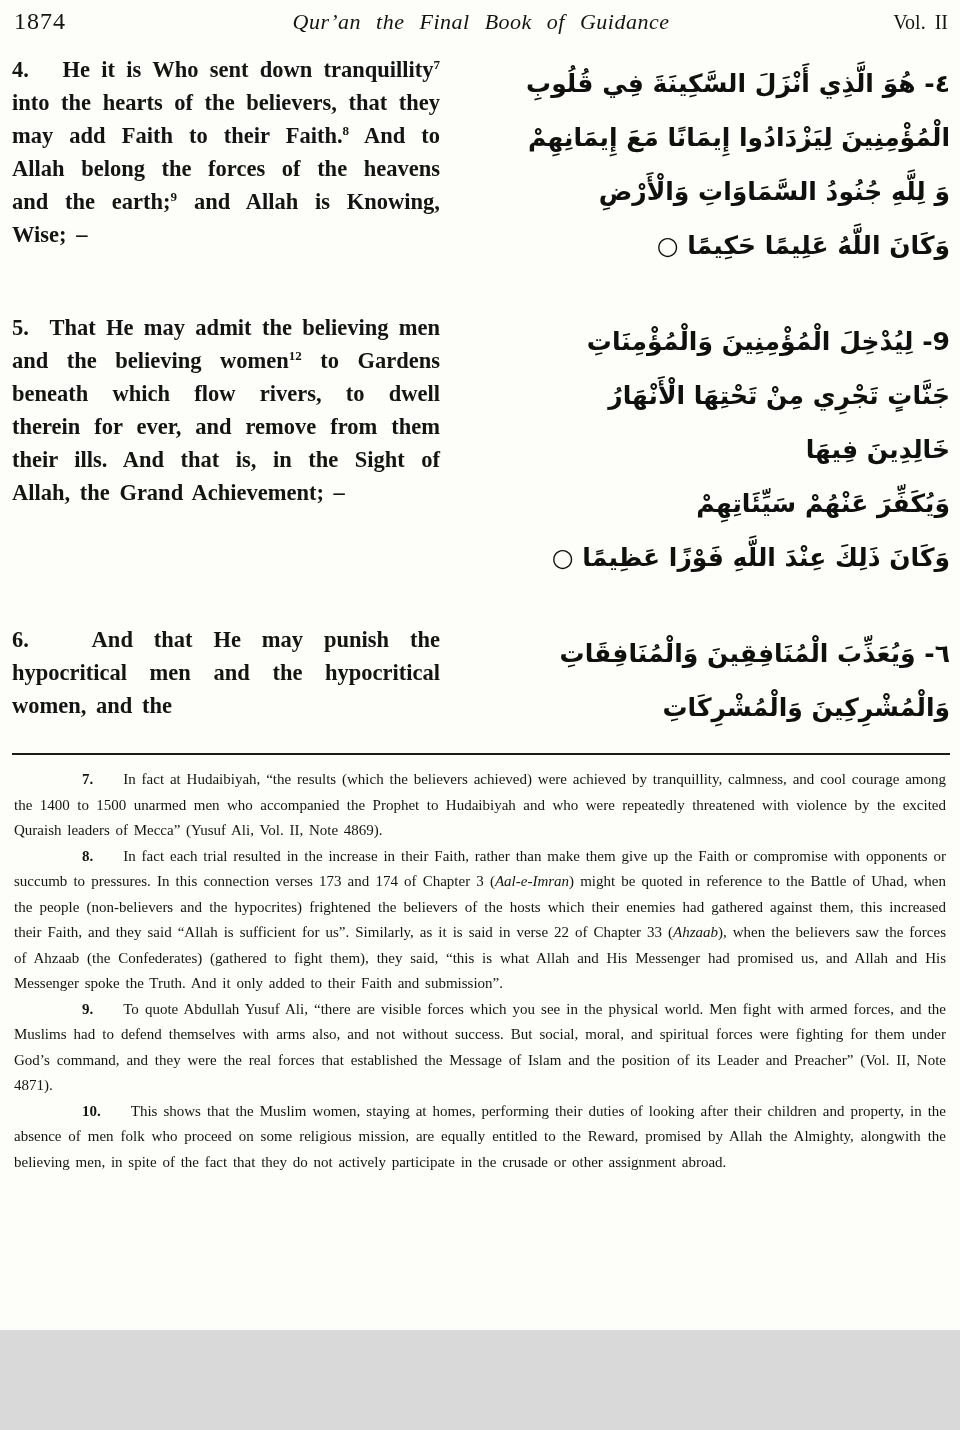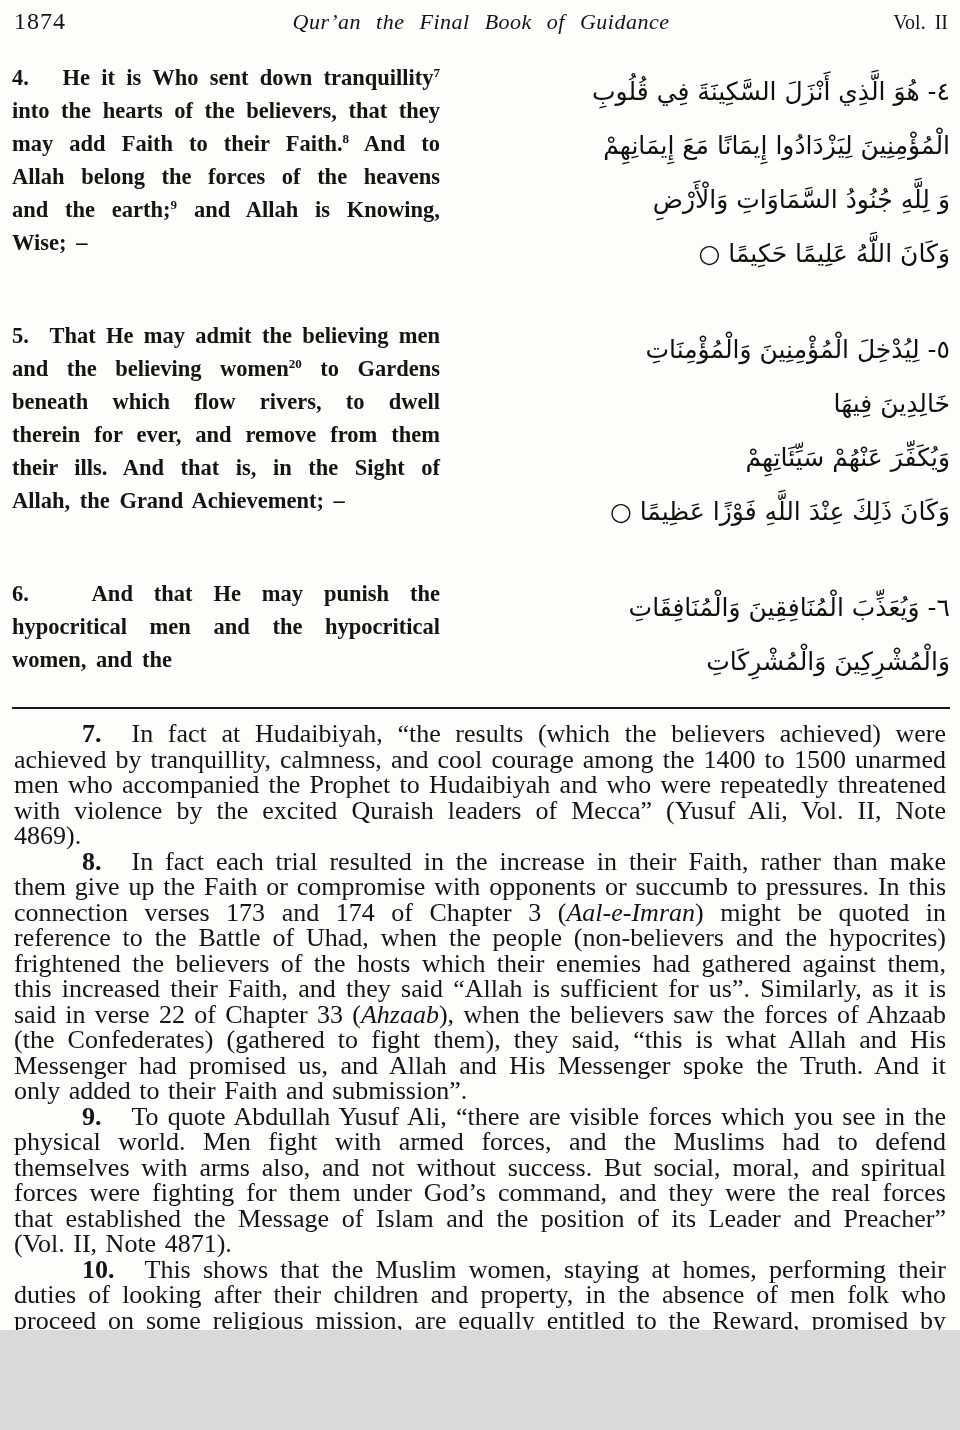--- a/index.html
+++ b/index.html
@@ -14,43 +14,43 @@
     color: #141414;
     overflow: hidden;
   }
   
   .page-header { display: flex; align-items: baseline; padding: 2px 2px 0; }
   .pg-num { width: 150px; font-size: 24px; letter-spacing: 1px; }
   .pg-title { flex: 1; text-align: center; font-style: italic; font-size: 22px; word-spacing: 9px; letter-spacing: 0.5px; }
   .pg-vol { width: 150px; text-align: right; font-size: 20px; word-spacing: 4px; }
 
   
-  .verses { margin-top: 26px; }
+  .verses { margin-top: 18px; }
   .verse-row { display: flex; gap: 22px; margin-bottom: 38px; align-items: flex-start; }
   .verse-row:last-child { margin-bottom: 18px; }
   .english {
     flex: 0 0 auto; width: 428px;
     font-weight: bold; font-size: 22.5px; line-height: 33px;
     text-align: justify; word-spacing: 4px;
   }
   .english sup { font-size: 13px; line-height: 0; }
   .arabic {
     flex: 1; direction: rtl; text-align: right;
     font-family: "DejaVu Sans", sans-serif;
-    font-weight: normal; font-size: 25px; line-height: 54px;
+    font-weight: bold; font-size: 25px; line-height: 54px;
     padding-top: 4px; color: #101010;
   }
   .ar-line { white-space: nowrap; }
 
   
   .fn-rule { border: none; border-top: 2.5px solid #1b1b1b; margin: 0 0 12px 0; }
 
   
   .footnotes {
-    font-size: 26px; line-height: 25.5px;
+    font-size: 15px; line-height: 25.5px;
     text-align: justify; word-spacing: 2px; padding: 0 4px 0 2px;
   }
   .footnote { margin: 0; text-indent: 68px; }
   .fn-num { font-weight: bold; margin-right: 30px; }
   .footnote i { font-style: italic; }
 </style>
 </head>
 <body>
 
 <div class="page">
@@ -67,23 +67,24 @@
       <div class="english"><span>4.&nbsp;&nbsp;&nbsp;He it is Who sent down tranquillity</span><sup>7</sup><span> into the hearts of the believers, that they may add Faith to their Faith.</span><sup>8</sup><span> And to Allah belong the forces of the heavens and the earth;</span><sup>9</sup><span> and Allah is Knowing, Wise; –</span></div>
       <div class="arabic" dir="rtl">
           <div class="ar-line">٤- هُوَ الَّذِي أَنْزَلَ السَّكِينَةَ فِي قُلُوبِ</div>
           <div class="ar-line">الْمُؤْمِنِينَ لِيَزْدَادُوا إِيمَانًا مَعَ إِيمَانِهِمْ</div>
           <div class="ar-line">وَ لِلَّهِ جُنُودُ السَّمَاوَاتِ وَالْأَرْضِ</div>
           <div class="ar-line">وَكَانَ اللَّهُ عَلِيمًا حَكِيمًا ○</div>
         </div>
     </section>
 
     <section class="verse-row">
-      <div class="english"><span>5.&nbsp;&nbsp;That He may admit the believing men and the believing women</span><sup>20</sup><span> to Gardens beneath which flow rivers, to dwell therein for ever, and remove from them their ills. And that is, in the Sight of Allah, the Grand Achievement; –</span></div>
+      <div class="english"><span>5.&nbsp;&nbsp;That He may admit the believing men and the believing women</span><sup>12</sup><span> to Gardens beneath which flow rivers, to dwell therein for ever, and remove from them their ills. And that is, in the Sight of Allah, the Grand Achievement; –</span></div>
       <div class="arabic" dir="rtl">
-          <div class="ar-line">٥- لِيُدْخِلَ الْمُؤْمِنِينَ وَالْمُؤْمِنَاتِ</div>
+          <div class="ar-line">9- لِيُدْخِلَ الْمُؤْمِنِينَ وَالْمُؤْمِنَاتِ</div>
+          <div class="ar-line">جَنَّاتٍ تَجْرِي مِنْ تَحْتِهَا الْأَنْهَارُ</div>
           <div class="ar-line">خَالِدِينَ فِيهَا</div>
           <div class="ar-line">وَيُكَفِّرَ عَنْهُمْ سَيِّئَاتِهِمْ</div>
           <div class="ar-line">وَكَانَ ذَلِكَ عِنْدَ اللَّهِ فَوْزًا عَظِيمًا ○</div>
         </div>
     </section>
 
     <section class="verse-row">
       <div class="english"><span>6.&nbsp;&nbsp;&nbsp;And that He may punish the hypocritical men and the hypocritical women, and the</span></div>
       <div class="arabic" dir="rtl">
           <div class="ar-line">٦- وَيُعَذِّبَ الْمُنَافِقِينَ وَالْمُنَافِقَاتِ</div>

